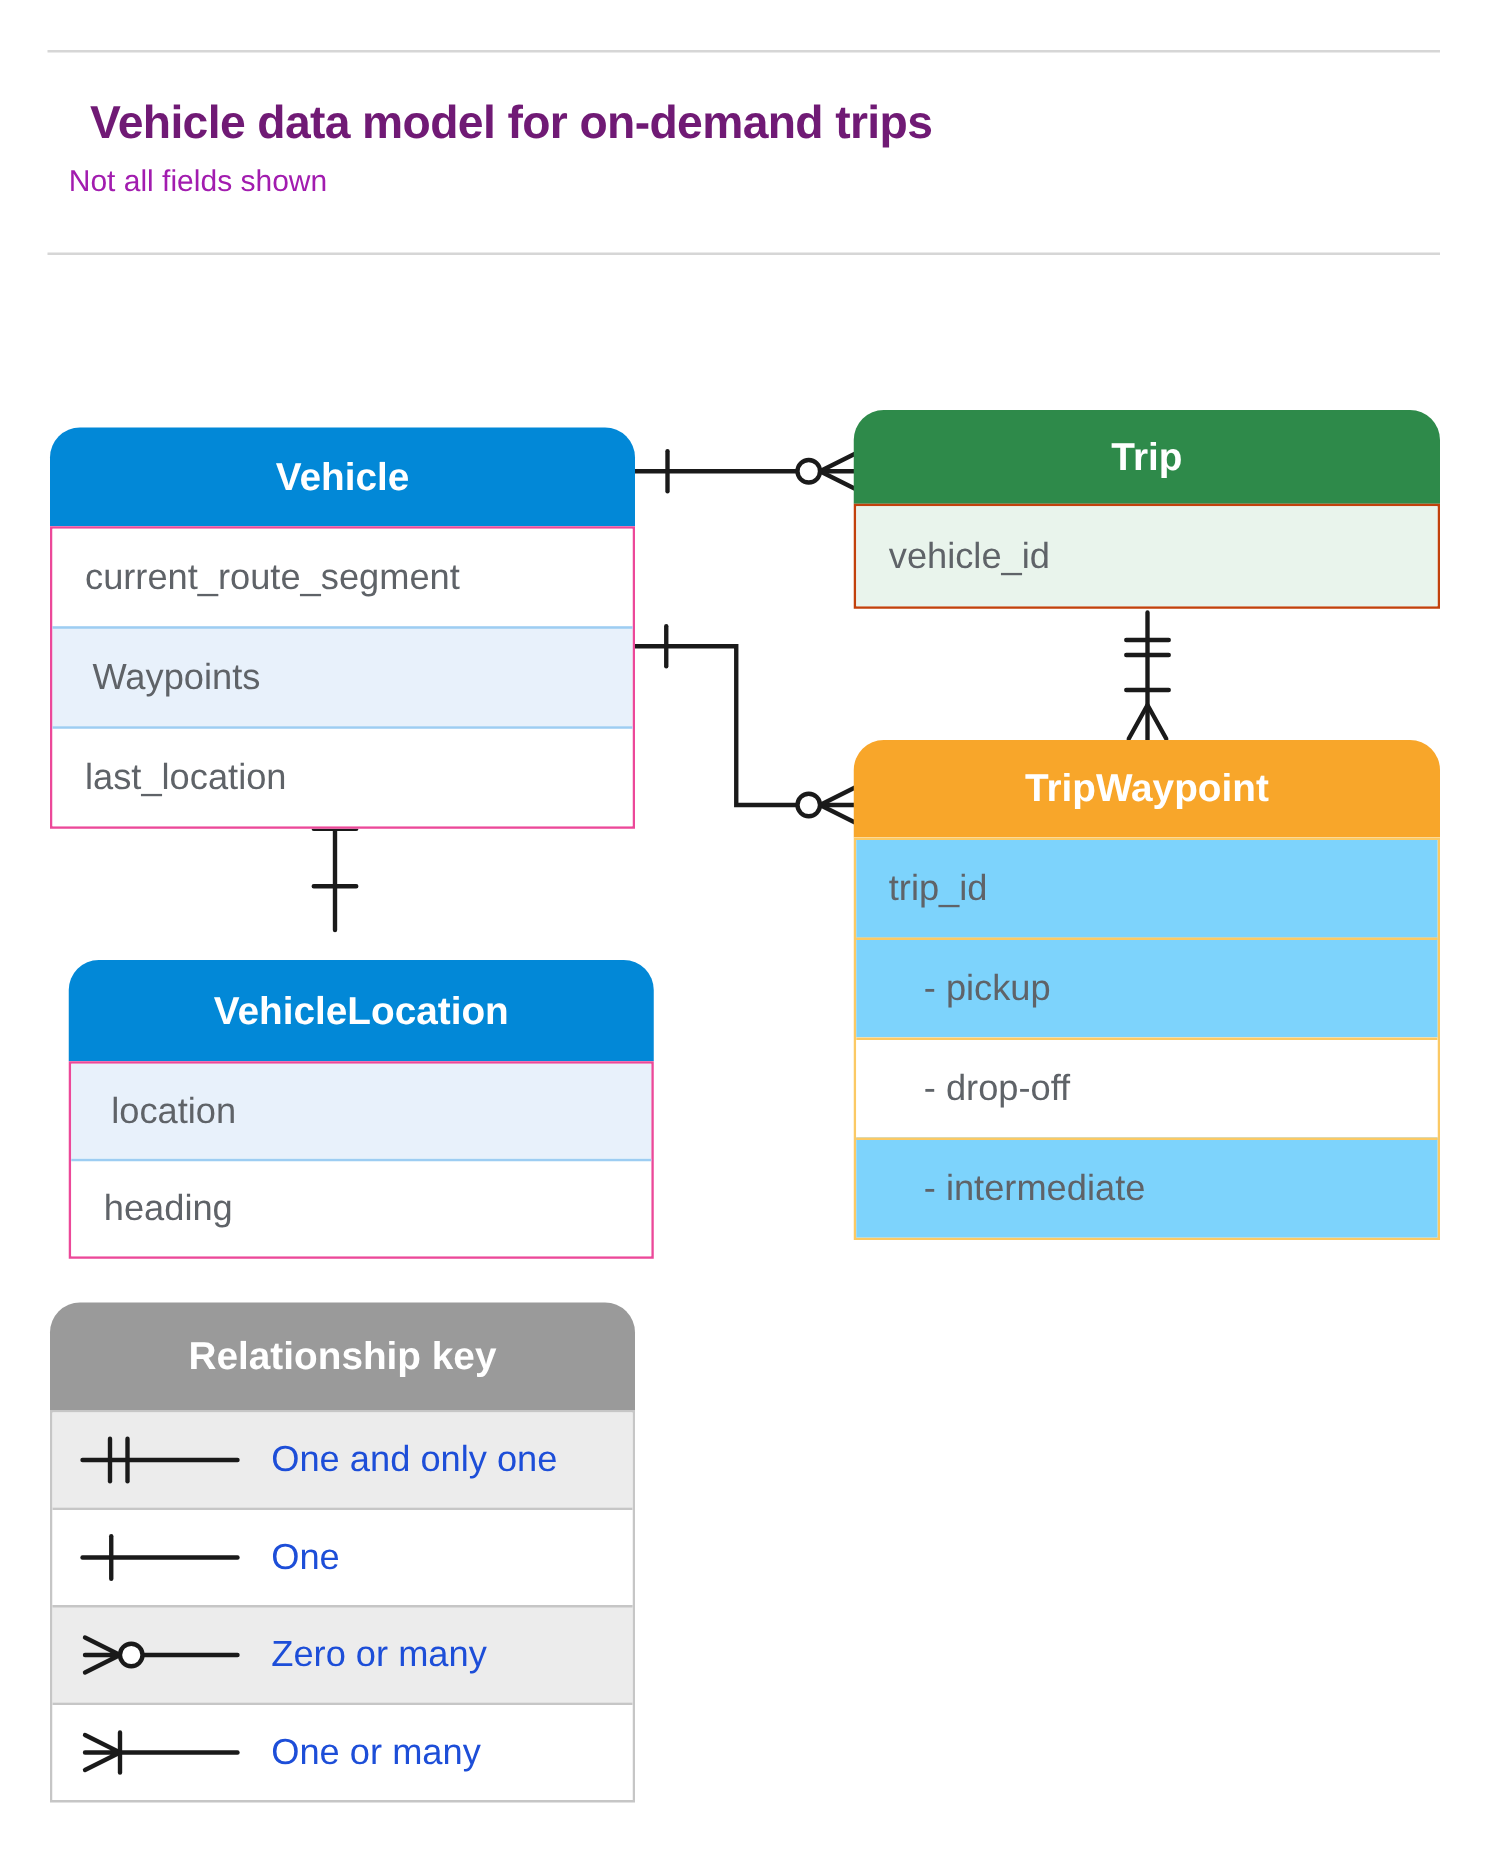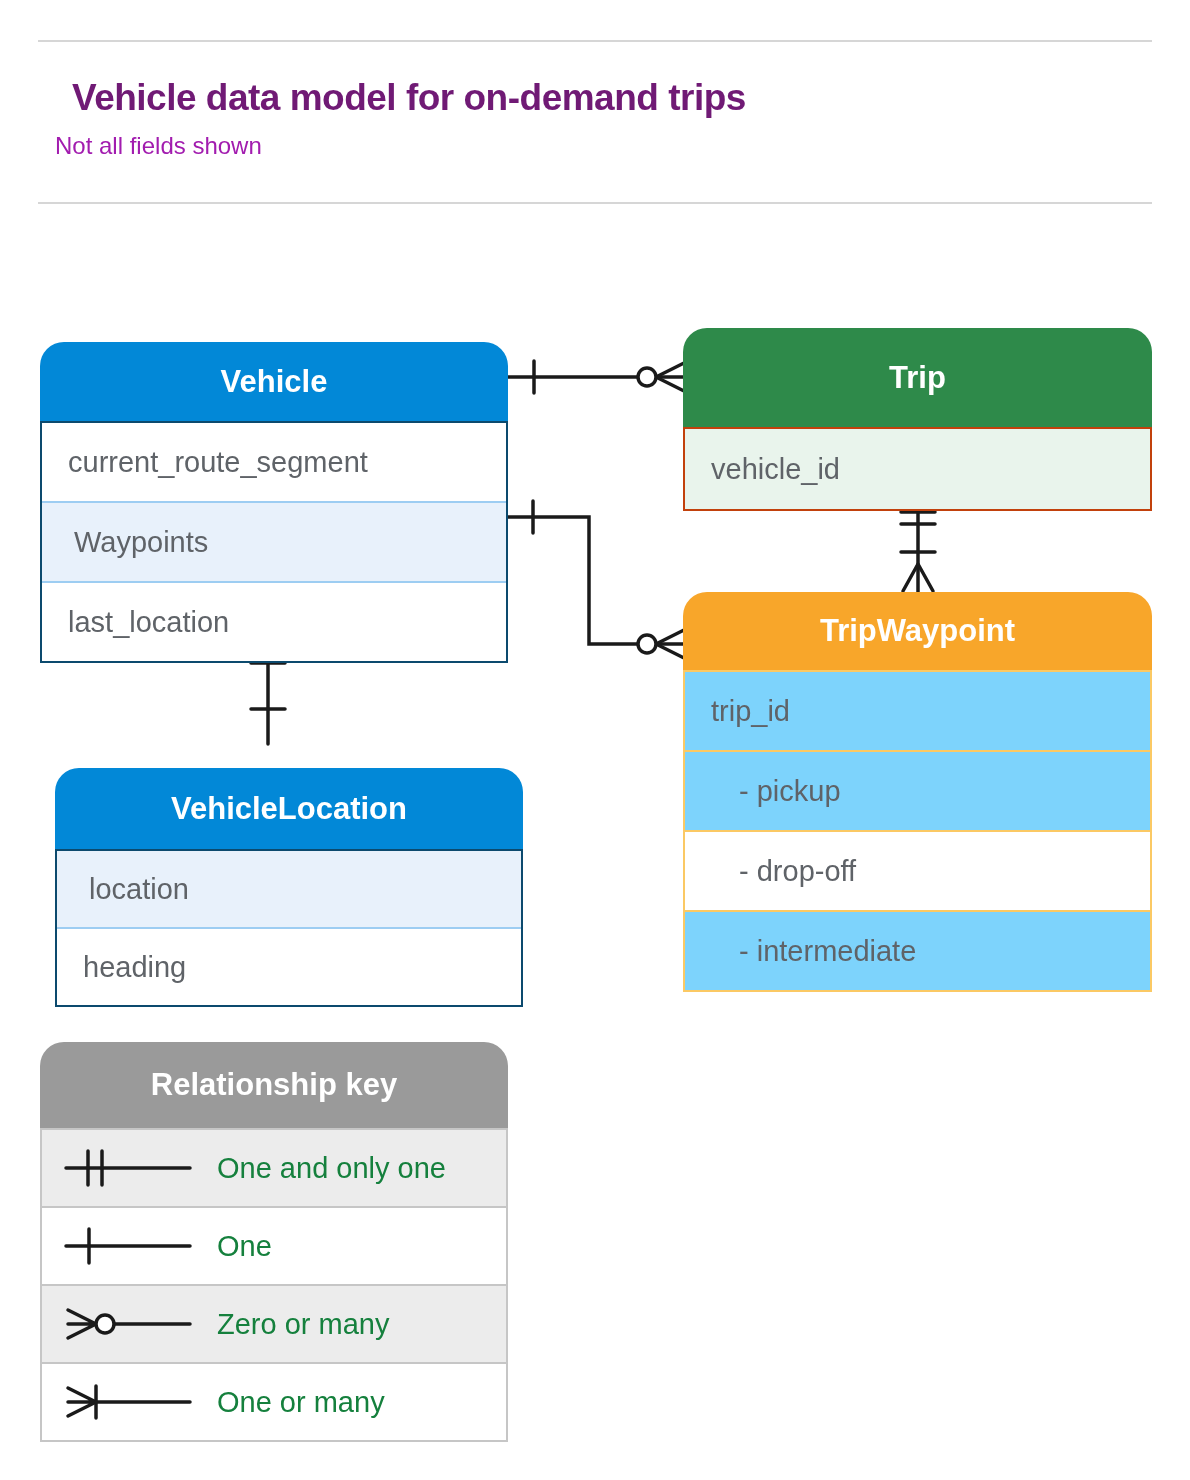--- a/index.html
+++ b/index.html
@@ -28,21 +28,21 @@
   .ebody{background:#ffffff;}
   .erow{
     display:flex;align-items:center;
     height:78px;padding-left:26px;
     font-size:29px;color:#5f6368;background:#ffffff;
   }
   .erow.indent{padding-left:54px;}
 
   
   .head-blue{background:#0288d7;margin-top:24px;}
-  .body-blue{border:2px solid #0c4a6e;}
+  .body-blue{border:2px solid #ec4899;}
   .body-blue .erow + .erow{border-top:2px solid #9dcdf2;}
   .row-blue{background:#e8f1fb;padding-left:32px;}
 
   
   .head-green{background:#2e8a4a;}
   .body-green{border:2px solid #c2410c;}
   .row-green{background:#e9f4ec;}
 
   
   .head-orange{background:#f8a62a;}
@@ -53,31 +53,31 @@
   
   .head-gray{background:#9a9a9a;}
   .body-gray{border:2px solid #c6c6c6;}
   .body-gray .erow + .erow{border-top:2px solid #c6c6c6;}
   .row-gray{background:#ececec;}
 
   
   .e-vehicle{left:40px;top:318px;width:468px;}
   .e-vehicle .ehead{height:79px;}
   .e-trip{left:683px;top:328px;width:469px;}
-  .e-trip .ehead{height:99px;}
+  .e-trip .ehead{height:75px;}
   .e-trip .erow{height:80px;}
   .e-tripwaypoint{left:683px;top:592px;width:469px;}
   .e-tripwaypoint .ehead{height:78px;}
   .e-vehiclelocation{left:55px;top:744px;width:468px;}
   .e-vehiclelocation .ehead{height:81px;}
   .e-vehiclelocation .erow{height:76px;}
   .e-legend{left:40px;top:1042px;width:468px;}
   .e-legend .ehead{height:86px;}
   .e-legend .erow{height:76px;padding-left:20px;}
-  .legend-label{margin-left:20px;font-size:29px;color:#15803d;}
+  .legend-label{margin-left:20px;font-size:29px;color:#1d4ed8;}
   .legend-symbol{flex:0 0 auto;display:block;}
 
   .connectors{position:absolute;left:0;top:0;pointer-events:none;}
 </style>
 </head>
 <body>
 
 <div class="canvas">
 
   <div class="rule rule-top"></div>

